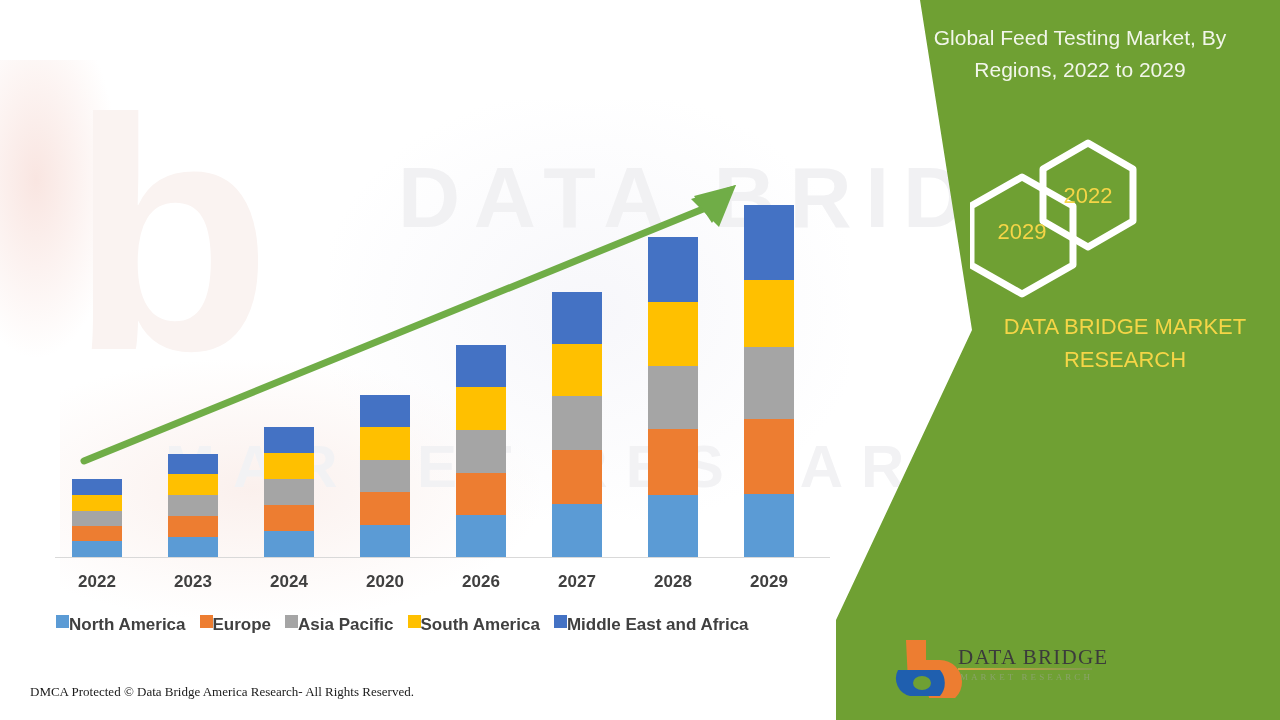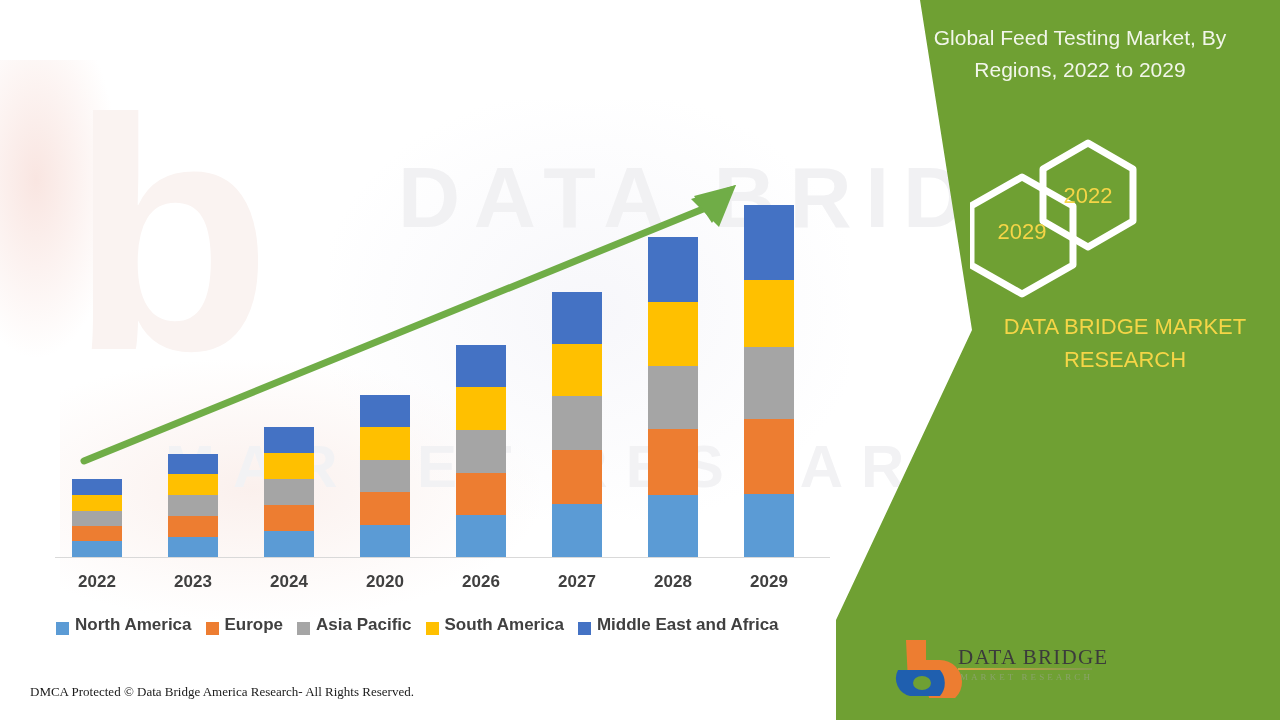--- a/index.html
+++ b/index.html
@@ -62,21 +62,21 @@
   .xlab {
     position:absolute; width:80px; text-align:center;
     font-size:17px; font-weight:700; color:#404040;
   }
 
   
   .legend {
     position:absolute; left:56px; top:615px; width:790px;
     display:flex; align-items:center; gap:14px; flex-wrap:nowrap;
   }
-  .legend-item { display:flex; align-items:flex-end; gap:6px; }
+  .legend-item { display:flex; align-items:flex-start; }
   .legend-swatch { width:13px; height:13px; flex:0 0 auto; }
   .legend-label { font-size:17px; font-weight:700; color:#404040; white-space:nowrap; }
 
   
   .footer-left {
     position:absolute; left:30px; top:684px;
     font-family:"Liberation Serif", serif; font-size:13px; color:#1a1a1a;
   }
   .footer-right {
     position:absolute; left:460px; top:686px;

